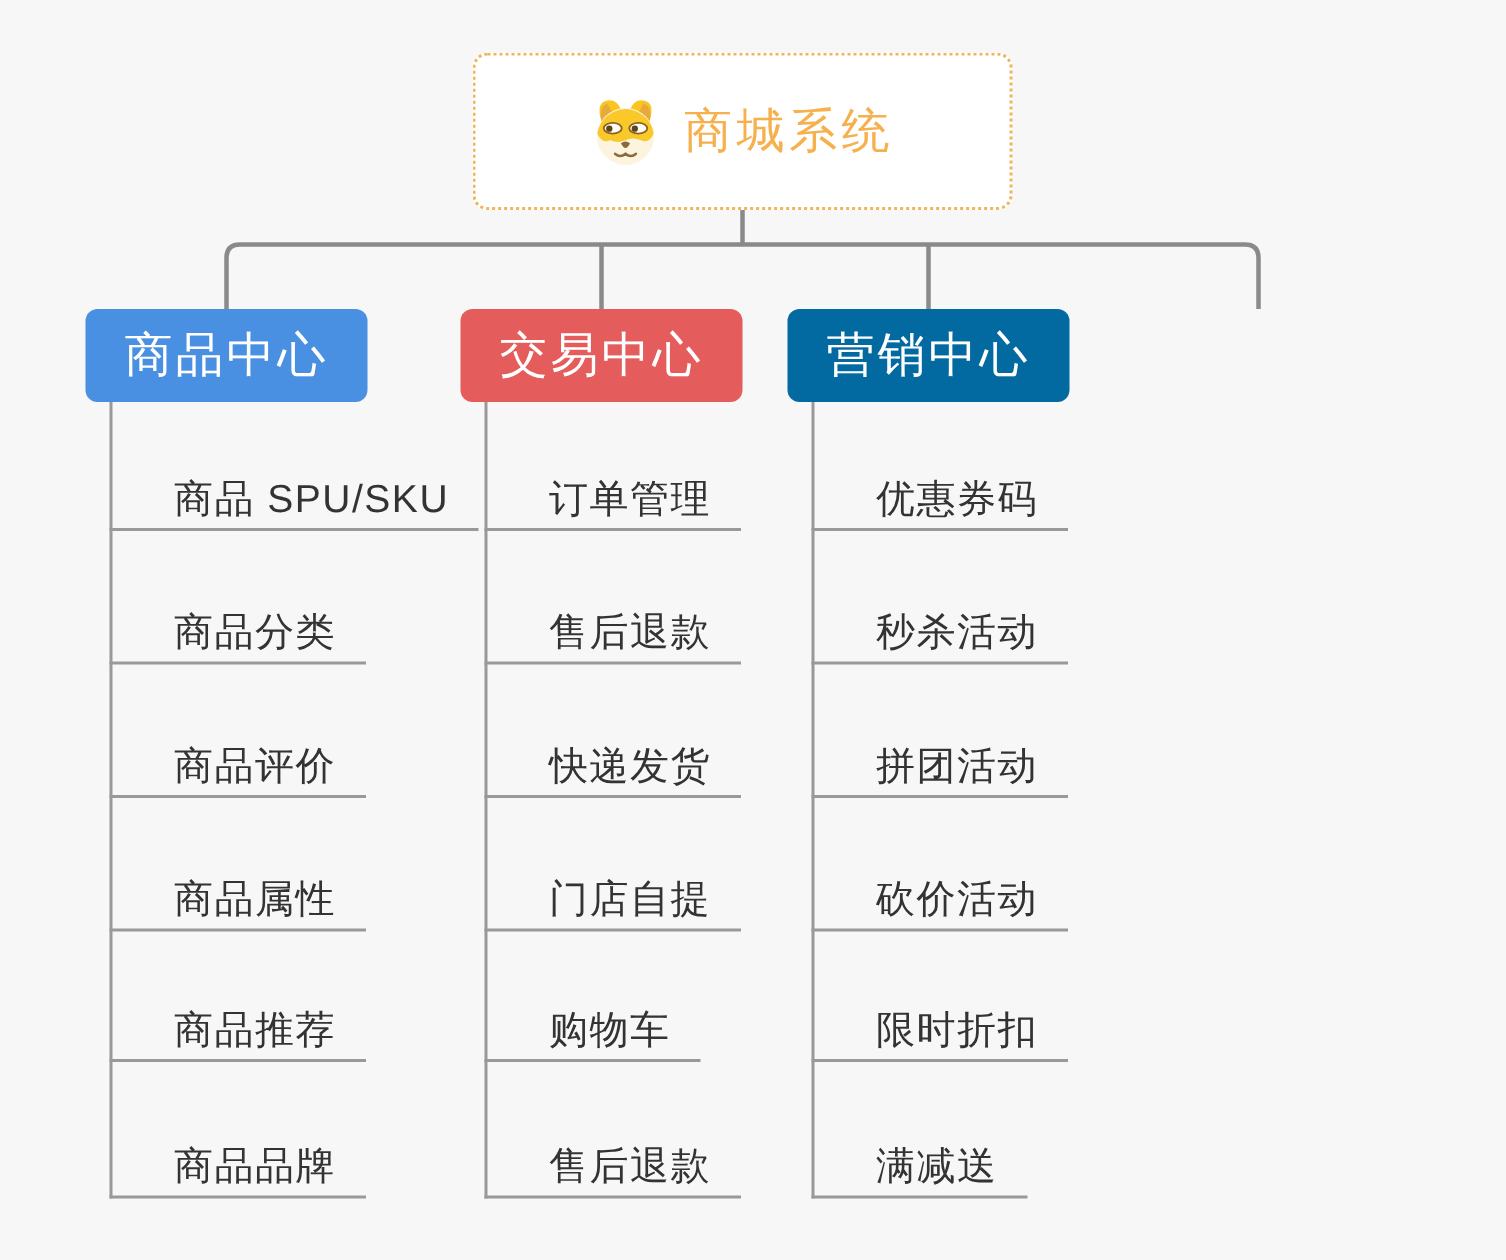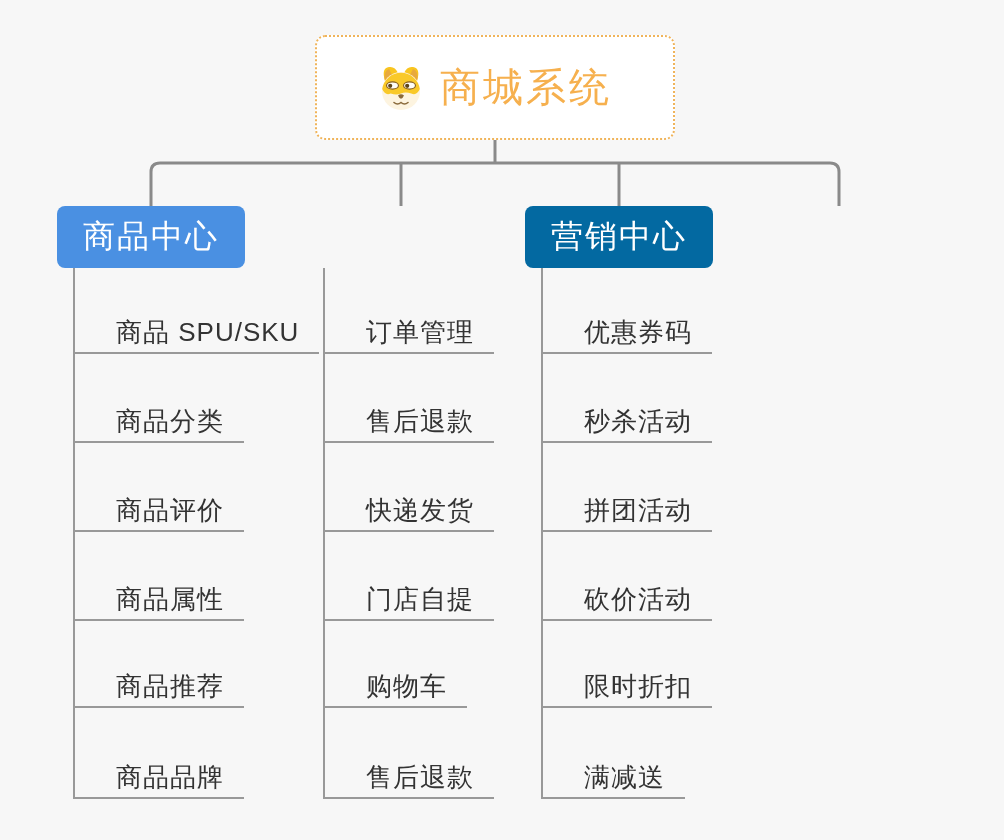--- a/index.html
+++ b/index.html
@@ -23,21 +23,21 @@
     background: #ffffff;
     border: 2px dotted #f0b45a;
     border-radius: 10px;
     box-sizing: border-box;
     display: flex;
     align-items: center;
     justify-content: center;
     gap: 16px;
   }
   .root-title {
-    font-size: 40px;
+    font-size: 32px;
     font-weight: 500;
     letter-spacing: 3px;
     color: #f6b04e;
     white-space: nowrap;
   }
   .doge-icon { display: block; }
 
   
   .tree-svg {
     position: absolute;
@@ -132,20 +132,21 @@
     <div class="branch-stem"></div>
     <div class="branch-item item-0">商品 SPU/SKU</div>
     <div class="branch-item item-1">商品分类</div>
     <div class="branch-item item-2">商品评价</div>
     <div class="branch-item item-3">商品属性</div>
     <div class="branch-item item-4">商品推荐</div>
     <div class="branch-item item-5">商品品牌</div>
   </div>
 
   <div class="branch branch-1">
+    <div class="branch-header" style="background-color: rgb(228, 92, 92);">交易中心</div>
     <div class="branch-stem"></div>
     <div class="branch-item item-0">订单管理</div>
     <div class="branch-item item-1">售后退款</div>
     <div class="branch-item item-2">快递发货</div>
     <div class="branch-item item-3">门店自提</div>
     <div class="branch-item item-4">购物车</div>
     <div class="branch-item item-5">售后退款</div>
   </div>
 
   <div class="branch branch-2">

